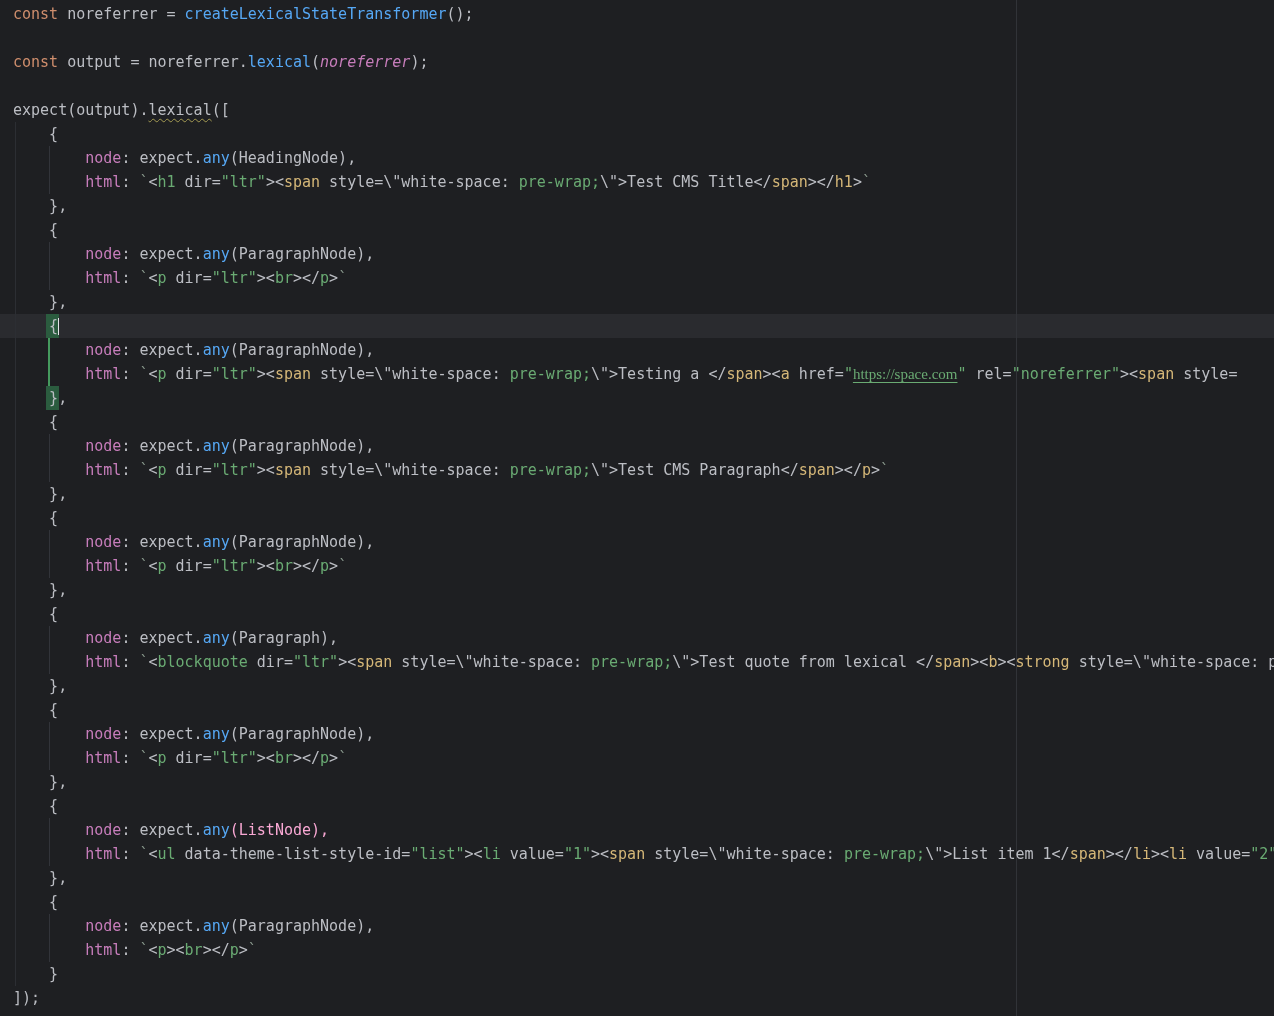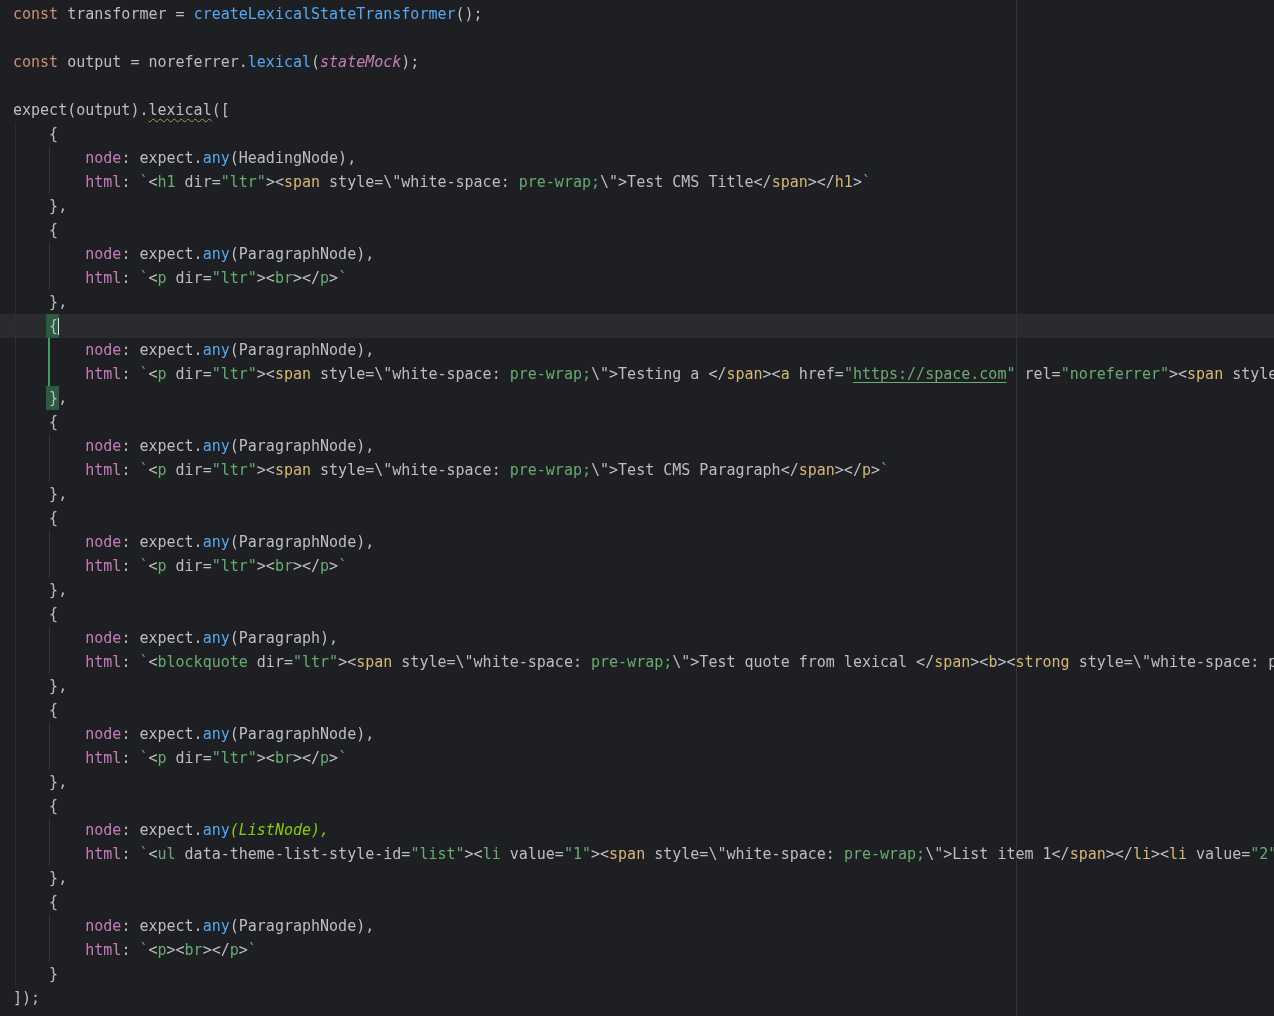--- a/index.html
+++ b/index.html
@@ -28,20 +28,21 @@
     text-decoration-style:wavy;
     text-decoration-color:#a39a52;
     text-decoration-thickness:1px;
     text-underline-offset:3px;
   }
   .ulink{
     text-decoration-line:underline;
     text-decoration-color:#6aab73;
     text-decoration-thickness:1px;
     text-underline-offset:3px;
+    font-family:Liberation Serif, serif;
   }
 </style>
 </head>
 <body>
 
 <div class="editor">
 
   <div class="overlay current-line" style="top:314px;"></div>
 
   <div class="overlay indent-guide" style="left:14.5px;top:122px;height:864px;background:#2c2e33;"></div>
@@ -55,23 +56,23 @@
   <div class="overlay indent-guide" style="left:48.5px;top:818px;height:48px;"></div>
   <div class="overlay indent-guide" style="left:48.5px;top:914px;height:48px;"></div>
 
   <div class="overlay brace-box" style="left:45.5px;top:314px;"></div>
   <div class="overlay brace-box" style="left:45.5px;top:386px;"></div>
   <div class="overlay scope-guide" style="left:47.5px;top:338px;height:48px;"></div>
 
   <div class="overlay margin-guide" style="left:1016px;"></div>
 
   <div class="code">
-      <div class="line"><span style="color: rgb(207, 142, 109);">const</span><span style="color: rgb(188, 190, 196);"> transformer = </span><span style="color: rgb(86, 168, 245);">createLexicalStateTransformer</span><span style="color: rgb(188, 190, 196);">();</span></div>
+      <div class="line"><span style="color: rgb(207, 142, 109);">const</span><span style="color: rgb(188, 190, 196);"> noreferrer = </span><span style="color: rgb(86, 168, 245);">createLexicalStateTransformer</span><span style="color: rgb(188, 190, 196);">();</span></div>
       <div class="line"></div>
-      <div class="line"><span style="color: rgb(207, 142, 109);">const</span><span style="color: rgb(188, 190, 196);"> output = noreferrer.</span><span style="color: rgb(86, 168, 245);">lexical</span><span style="color: rgb(188, 190, 196);">(</span><span style="color: rgb(199, 125, 187); font-style: italic;">stateMock</span><span style="color: rgb(188, 190, 196);">);</span></div>
+      <div class="line"><span style="color: rgb(207, 142, 109);">const</span><span style="color: rgb(188, 190, 196);"> output = noreferrer.</span><span style="color: rgb(86, 168, 245);">lexical</span><span style="color: rgb(188, 190, 196);">(</span><span style="color: rgb(199, 125, 187); font-style: italic;">noreferrer</span><span style="color: rgb(188, 190, 196);">);</span></div>
       <div class="line"></div>
       <div class="line"><span style="color: rgb(188, 190, 196);">expect(output).</span><span class="wavy" style="color: rgb(188, 190, 196);">lexical</span><span style="color: rgb(188, 190, 196);">([</span></div>
       <div class="line"><span style="color: rgb(188, 190, 196);">    {</span></div>
       <div class="line"><span style="color: rgb(188, 190, 196);">        </span><span style="color: rgb(199, 125, 187);">node</span><span style="color: rgb(188, 190, 196);">: expect.</span><span style="color: rgb(86, 168, 245);">any</span><span style="color: rgb(188, 190, 196);">(HeadingNode),</span></div>
       <div class="line"><span style="color: rgb(188, 190, 196);">        </span><span style="color: rgb(199, 125, 187);">html</span><span style="color: rgb(188, 190, 196);">: </span><span style="color: rgb(138, 154, 142);">`</span><span style="color: rgb(188, 190, 196);">&lt;</span><span style="color: rgb(106, 171, 115);">h1</span><span style="color: rgb(188, 190, 196);"> dir=</span><span style="color: rgb(106, 171, 115);">"ltr"</span><span style="color: rgb(188, 190, 196);">&gt;&lt;</span><span style="color: rgb(213, 183, 120);">span</span><span style="color: rgb(188, 190, 196);"> style=\"white-space: </span><span style="color: rgb(106, 171, 115);">pre-wrap;</span><span style="color: rgb(188, 190, 196);">\"&gt;Test CMS Title&lt;/</span><span style="color: rgb(213, 183, 120);">span</span><span style="color: rgb(188, 190, 196);">&gt;&lt;/</span><span style="color: rgb(213, 183, 120);">h1</span><span style="color: rgb(188, 190, 196);">&gt;</span><span style="color: rgb(138, 154, 142);">`</span></div>
       <div class="line"><span style="color: rgb(188, 190, 196);">    },</span></div>
       <div class="line"><span style="color: rgb(188, 190, 196);">    {</span></div>
       <div class="line"><span style="color: rgb(188, 190, 196);">        </span><span style="color: rgb(199, 125, 187);">node</span><span style="color: rgb(188, 190, 196);">: expect.</span><span style="color: rgb(86, 168, 245);">any</span><span style="color: rgb(188, 190, 196);">(ParagraphNode),</span></div>
       <div class="line"><span style="color: rgb(188, 190, 196);">        </span><span style="color: rgb(199, 125, 187);">html</span><span style="color: rgb(188, 190, 196);">: </span><span style="color: rgb(138, 154, 142);">`</span><span style="color: rgb(188, 190, 196);">&lt;</span><span style="color: rgb(106, 171, 115);">p</span><span style="color: rgb(188, 190, 196);"> dir=</span><span style="color: rgb(106, 171, 115);">"ltr"</span><span style="color: rgb(188, 190, 196);">&gt;&lt;</span><span style="color: rgb(106, 171, 115);">br</span><span style="color: rgb(188, 190, 196);">&gt;&lt;/</span><span style="color: rgb(106, 171, 115);">p</span><span style="color: rgb(188, 190, 196);">&gt;</span><span style="color: rgb(138, 154, 142);">`</span></div>
       <div class="line"><span style="color: rgb(188, 190, 196);">    },</span></div>
@@ -89,21 +90,21 @@
       <div class="line"><span style="color: rgb(188, 190, 196);">    },</span></div>
       <div class="line"><span style="color: rgb(188, 190, 196);">    {</span></div>
       <div class="line"><span style="color: rgb(188, 190, 196);">        </span><span style="color: rgb(199, 125, 187);">node</span><span style="color: rgb(188, 190, 196);">: expect.</span><span style="color: rgb(86, 168, 245);">any</span><span style="color: rgb(188, 190, 196);">(Paragraph),</span></div>
       <div class="line"><span style="color: rgb(188, 190, 196);">        </span><span style="color: rgb(199, 125, 187);">html</span><span style="color: rgb(188, 190, 196);">: </span><span style="color: rgb(138, 154, 142);">`</span><span style="color: rgb(188, 190, 196);">&lt;</span><span style="color: rgb(106, 171, 115);">blockquote</span><span style="color: rgb(188, 190, 196);"> dir=</span><span style="color: rgb(106, 171, 115);">"ltr"</span><span style="color: rgb(188, 190, 196);">&gt;&lt;</span><span style="color: rgb(213, 183, 120);">span</span><span style="color: rgb(188, 190, 196);"> style=\"white-space: </span><span style="color: rgb(106, 171, 115);">pre-wrap;</span><span style="color: rgb(188, 190, 196);">\"&gt;Test quote from lexical &lt;/</span><span style="color: rgb(213, 183, 120);">span</span><span style="color: rgb(188, 190, 196);">&gt;&lt;</span><span style="color: rgb(213, 183, 120);">b</span><span style="color: rgb(188, 190, 196);">&gt;&lt;</span><span style="color: rgb(213, 183, 120);">strong</span><span style="color: rgb(188, 190, 196);"> style=\"white-space: pr</span></div>
       <div class="line"><span style="color: rgb(188, 190, 196);">    },</span></div>
       <div class="line"><span style="color: rgb(188, 190, 196);">    {</span></div>
       <div class="line"><span style="color: rgb(188, 190, 196);">        </span><span style="color: rgb(199, 125, 187);">node</span><span style="color: rgb(188, 190, 196);">: expect.</span><span style="color: rgb(86, 168, 245);">any</span><span style="color: rgb(188, 190, 196);">(ParagraphNode),</span></div>
       <div class="line"><span style="color: rgb(188, 190, 196);">        </span><span style="color: rgb(199, 125, 187);">html</span><span style="color: rgb(188, 190, 196);">: </span><span style="color: rgb(138, 154, 142);">`</span><span style="color: rgb(188, 190, 196);">&lt;</span><span style="color: rgb(106, 171, 115);">p</span><span style="color: rgb(188, 190, 196);"> dir=</span><span style="color: rgb(106, 171, 115);">"ltr"</span><span style="color: rgb(188, 190, 196);">&gt;&lt;</span><span style="color: rgb(106, 171, 115);">br</span><span style="color: rgb(188, 190, 196);">&gt;&lt;/</span><span style="color: rgb(106, 171, 115);">p</span><span style="color: rgb(188, 190, 196);">&gt;</span><span style="color: rgb(138, 154, 142);">`</span></div>
       <div class="line"><span style="color: rgb(188, 190, 196);">    },</span></div>
       <div class="line"><span style="color: rgb(188, 190, 196);">    {</span></div>
-      <div class="line"><span style="color: rgb(188, 190, 196);">        </span><span style="color: rgb(199, 125, 187);">node</span><span style="color: rgb(188, 190, 196);">: expect.</span><span style="color: rgb(86, 168, 245);">any</span><span style="color: #84cc16; font-style: italic;">(ListNode),</span></div>
+      <div class="line"><span style="color: rgb(188, 190, 196);">        </span><span style="color: rgb(199, 125, 187);">node</span><span style="color: rgb(188, 190, 196);">: expect.</span><span style="color: rgb(86, 168, 245);">any</span><span style="color: #f9a8d4;">(ListNode),</span></div>
       <div class="line"><span style="color: rgb(188, 190, 196);">        </span><span style="color: rgb(199, 125, 187);">html</span><span style="color: rgb(188, 190, 196);">: </span><span style="color: rgb(138, 154, 142);">`</span><span style="color: rgb(188, 190, 196);">&lt;</span><span style="color: rgb(106, 171, 115);">ul</span><span style="color: rgb(188, 190, 196);"> data-theme-list-style-id=</span><span style="color: rgb(106, 171, 115);">"list"</span><span style="color: rgb(188, 190, 196);">&gt;&lt;</span><span style="color: rgb(106, 171, 115);">li</span><span style="color: rgb(188, 190, 196);"> value=</span><span style="color: rgb(106, 171, 115);">"1"</span><span style="color: rgb(188, 190, 196);">&gt;&lt;</span><span style="color: rgb(213, 183, 120);">span</span><span style="color: rgb(188, 190, 196);"> style=\"white-space: </span><span style="color: rgb(106, 171, 115);">pre-wrap;</span><span style="color: rgb(188, 190, 196);">\"&gt;List item 1&lt;/</span><span style="color: rgb(213, 183, 120);">span</span><span style="color: rgb(188, 190, 196);">&gt;&lt;/</span><span style="color: rgb(213, 183, 120);">li</span><span style="color: rgb(188, 190, 196);">&gt;&lt;</span><span style="color: rgb(213, 183, 120);">li</span><span style="color: rgb(188, 190, 196);"> value=</span><span style="color: rgb(106, 171, 115);">"2"</span></div>
       <div class="line"><span style="color: rgb(188, 190, 196);">    },</span></div>
       <div class="line"><span style="color: rgb(188, 190, 196);">    {</span></div>
       <div class="line"><span style="color: rgb(188, 190, 196);">        </span><span style="color: rgb(199, 125, 187);">node</span><span style="color: rgb(188, 190, 196);">: expect.</span><span style="color: rgb(86, 168, 245);">any</span><span style="color: rgb(188, 190, 196);">(ParagraphNode),</span></div>
       <div class="line"><span style="color: rgb(188, 190, 196);">        </span><span style="color: rgb(199, 125, 187);">html</span><span style="color: rgb(188, 190, 196);">: </span><span style="color: rgb(138, 154, 142);">`</span><span style="color: rgb(188, 190, 196);">&lt;</span><span style="color: rgb(106, 171, 115);">p</span><span style="color: rgb(188, 190, 196);">&gt;&lt;</span><span style="color: rgb(106, 171, 115);">br</span><span style="color: rgb(188, 190, 196);">&gt;&lt;/</span><span style="color: rgb(106, 171, 115);">p</span><span style="color: rgb(188, 190, 196);">&gt;</span><span style="color: rgb(138, 154, 142);">`</span></div>
       <div class="line"><span style="color: rgb(188, 190, 196);">    }</span></div>
       <div class="line"><span style="color: rgb(188, 190, 196);">]);</span></div>
     </div>
 
   <div class="overlay caret" style="left:57.5px;top:317.5px;"></div>

